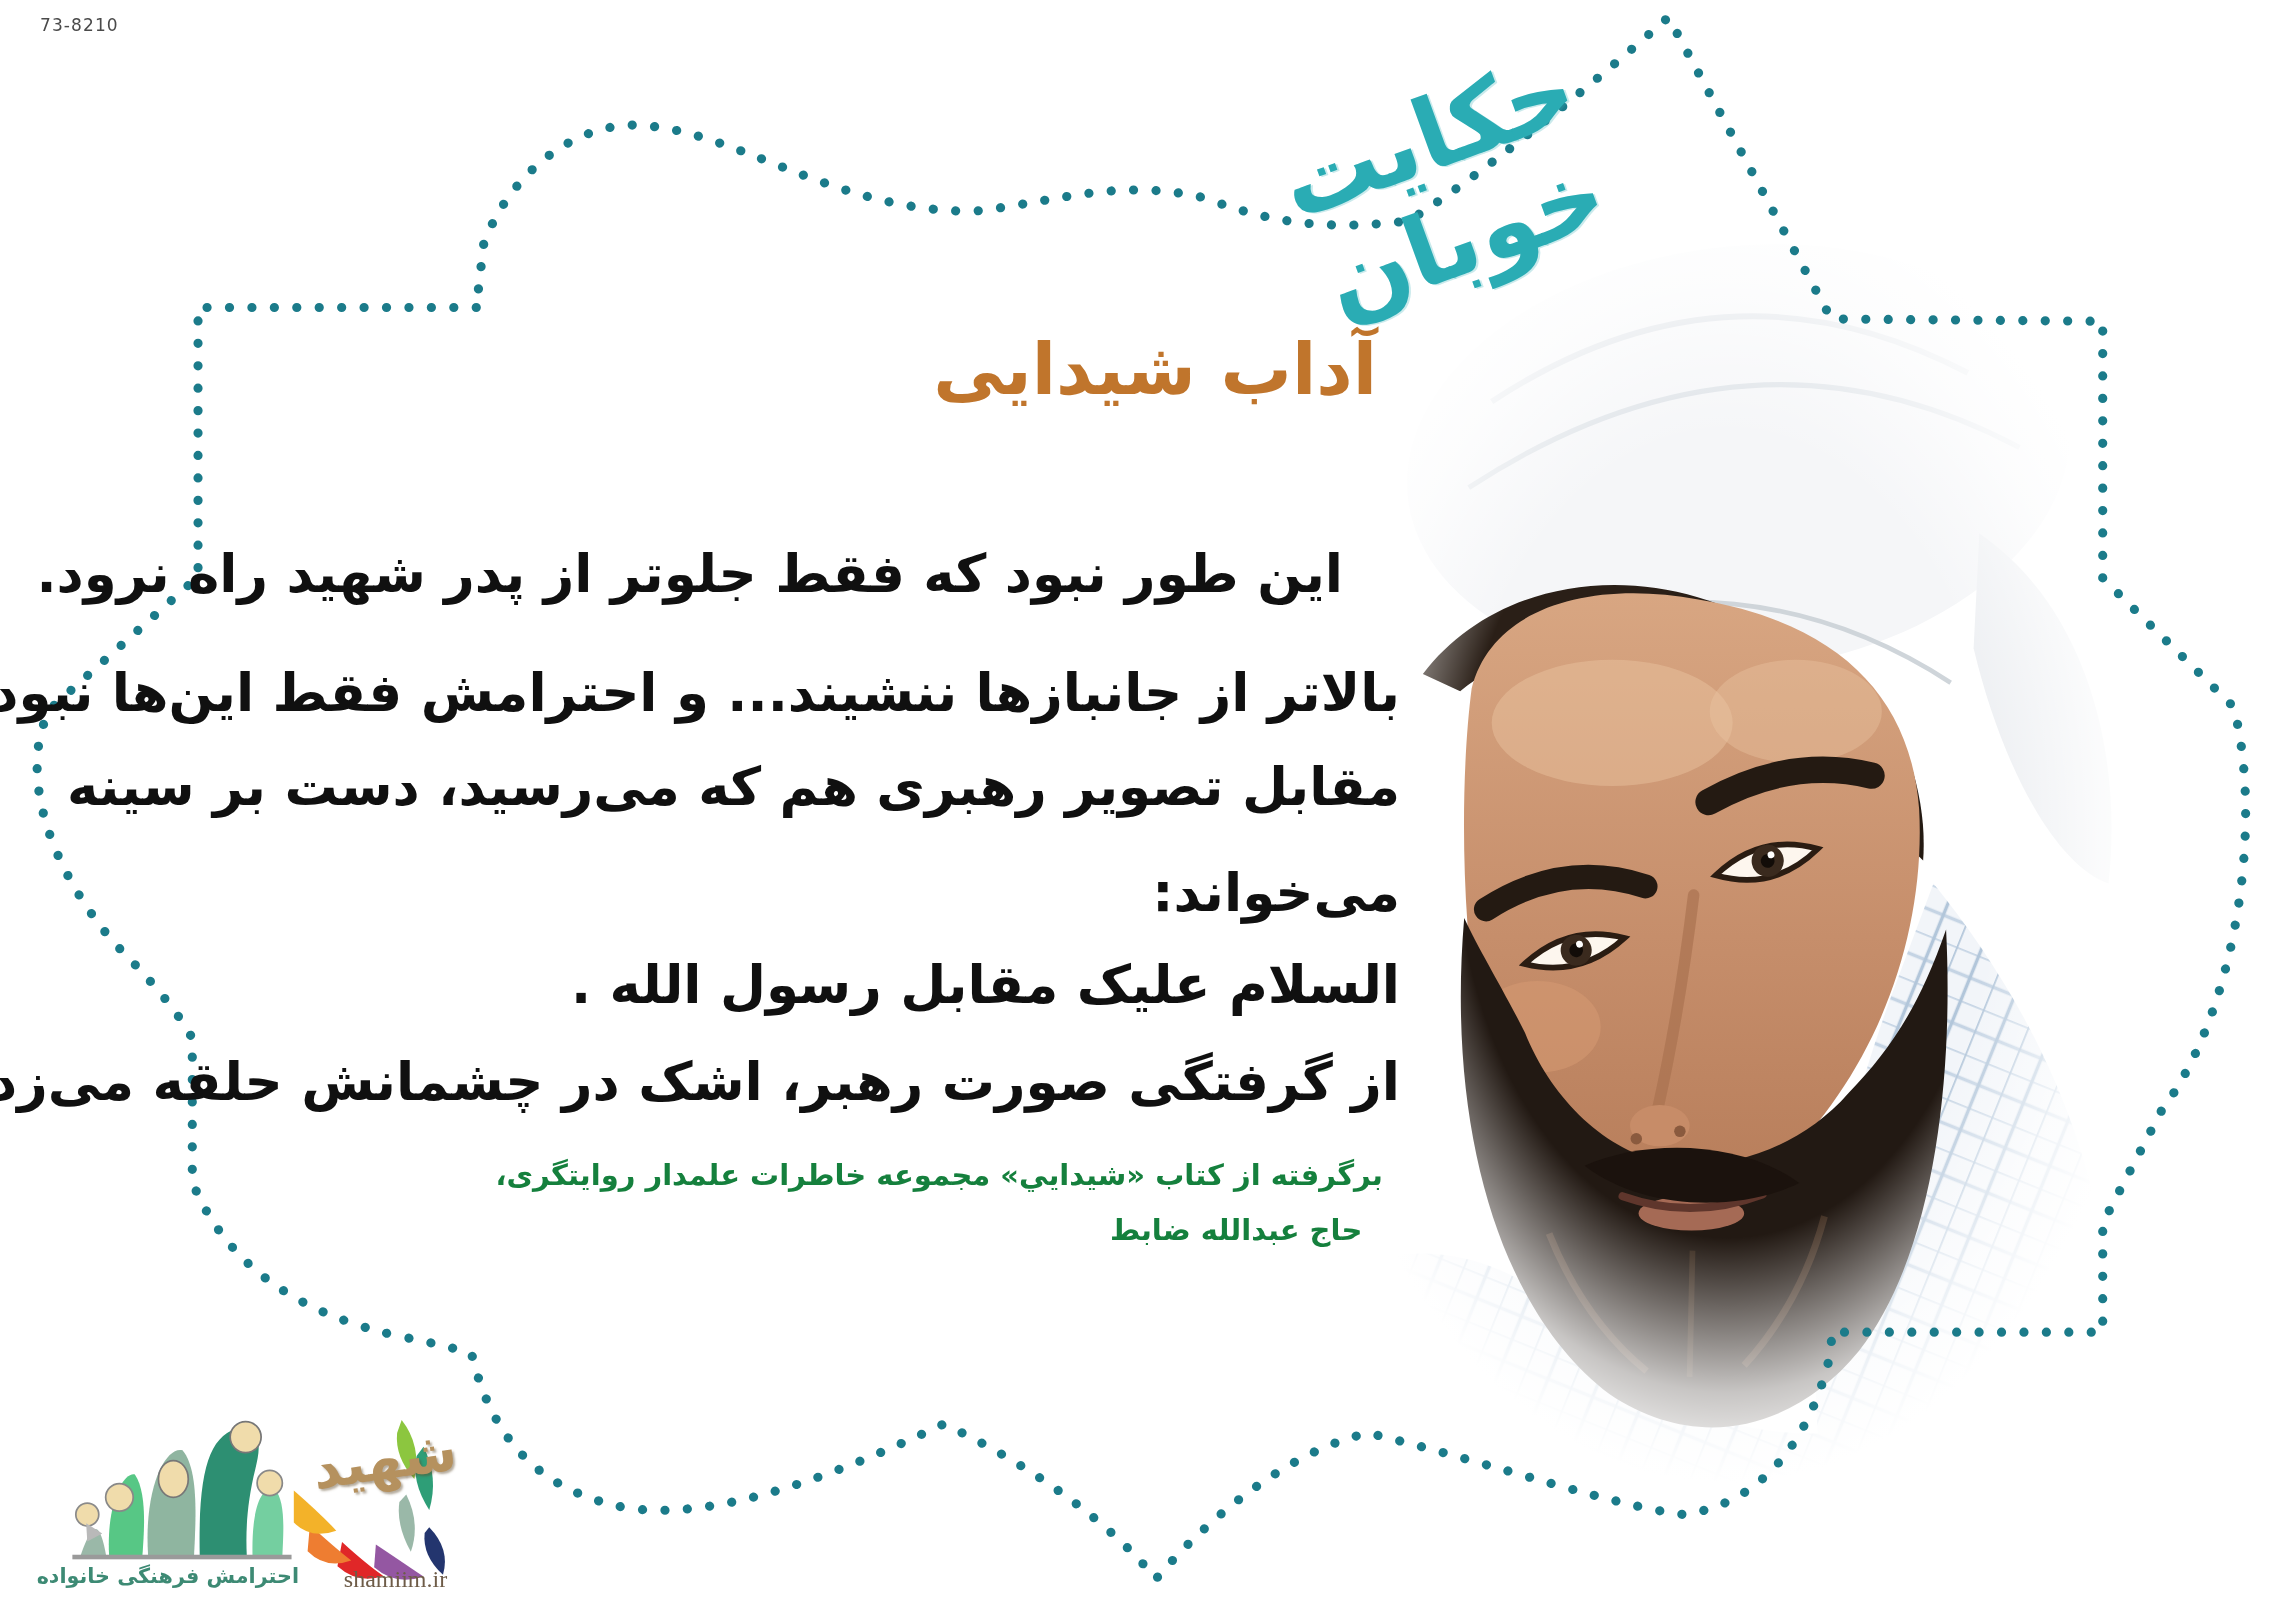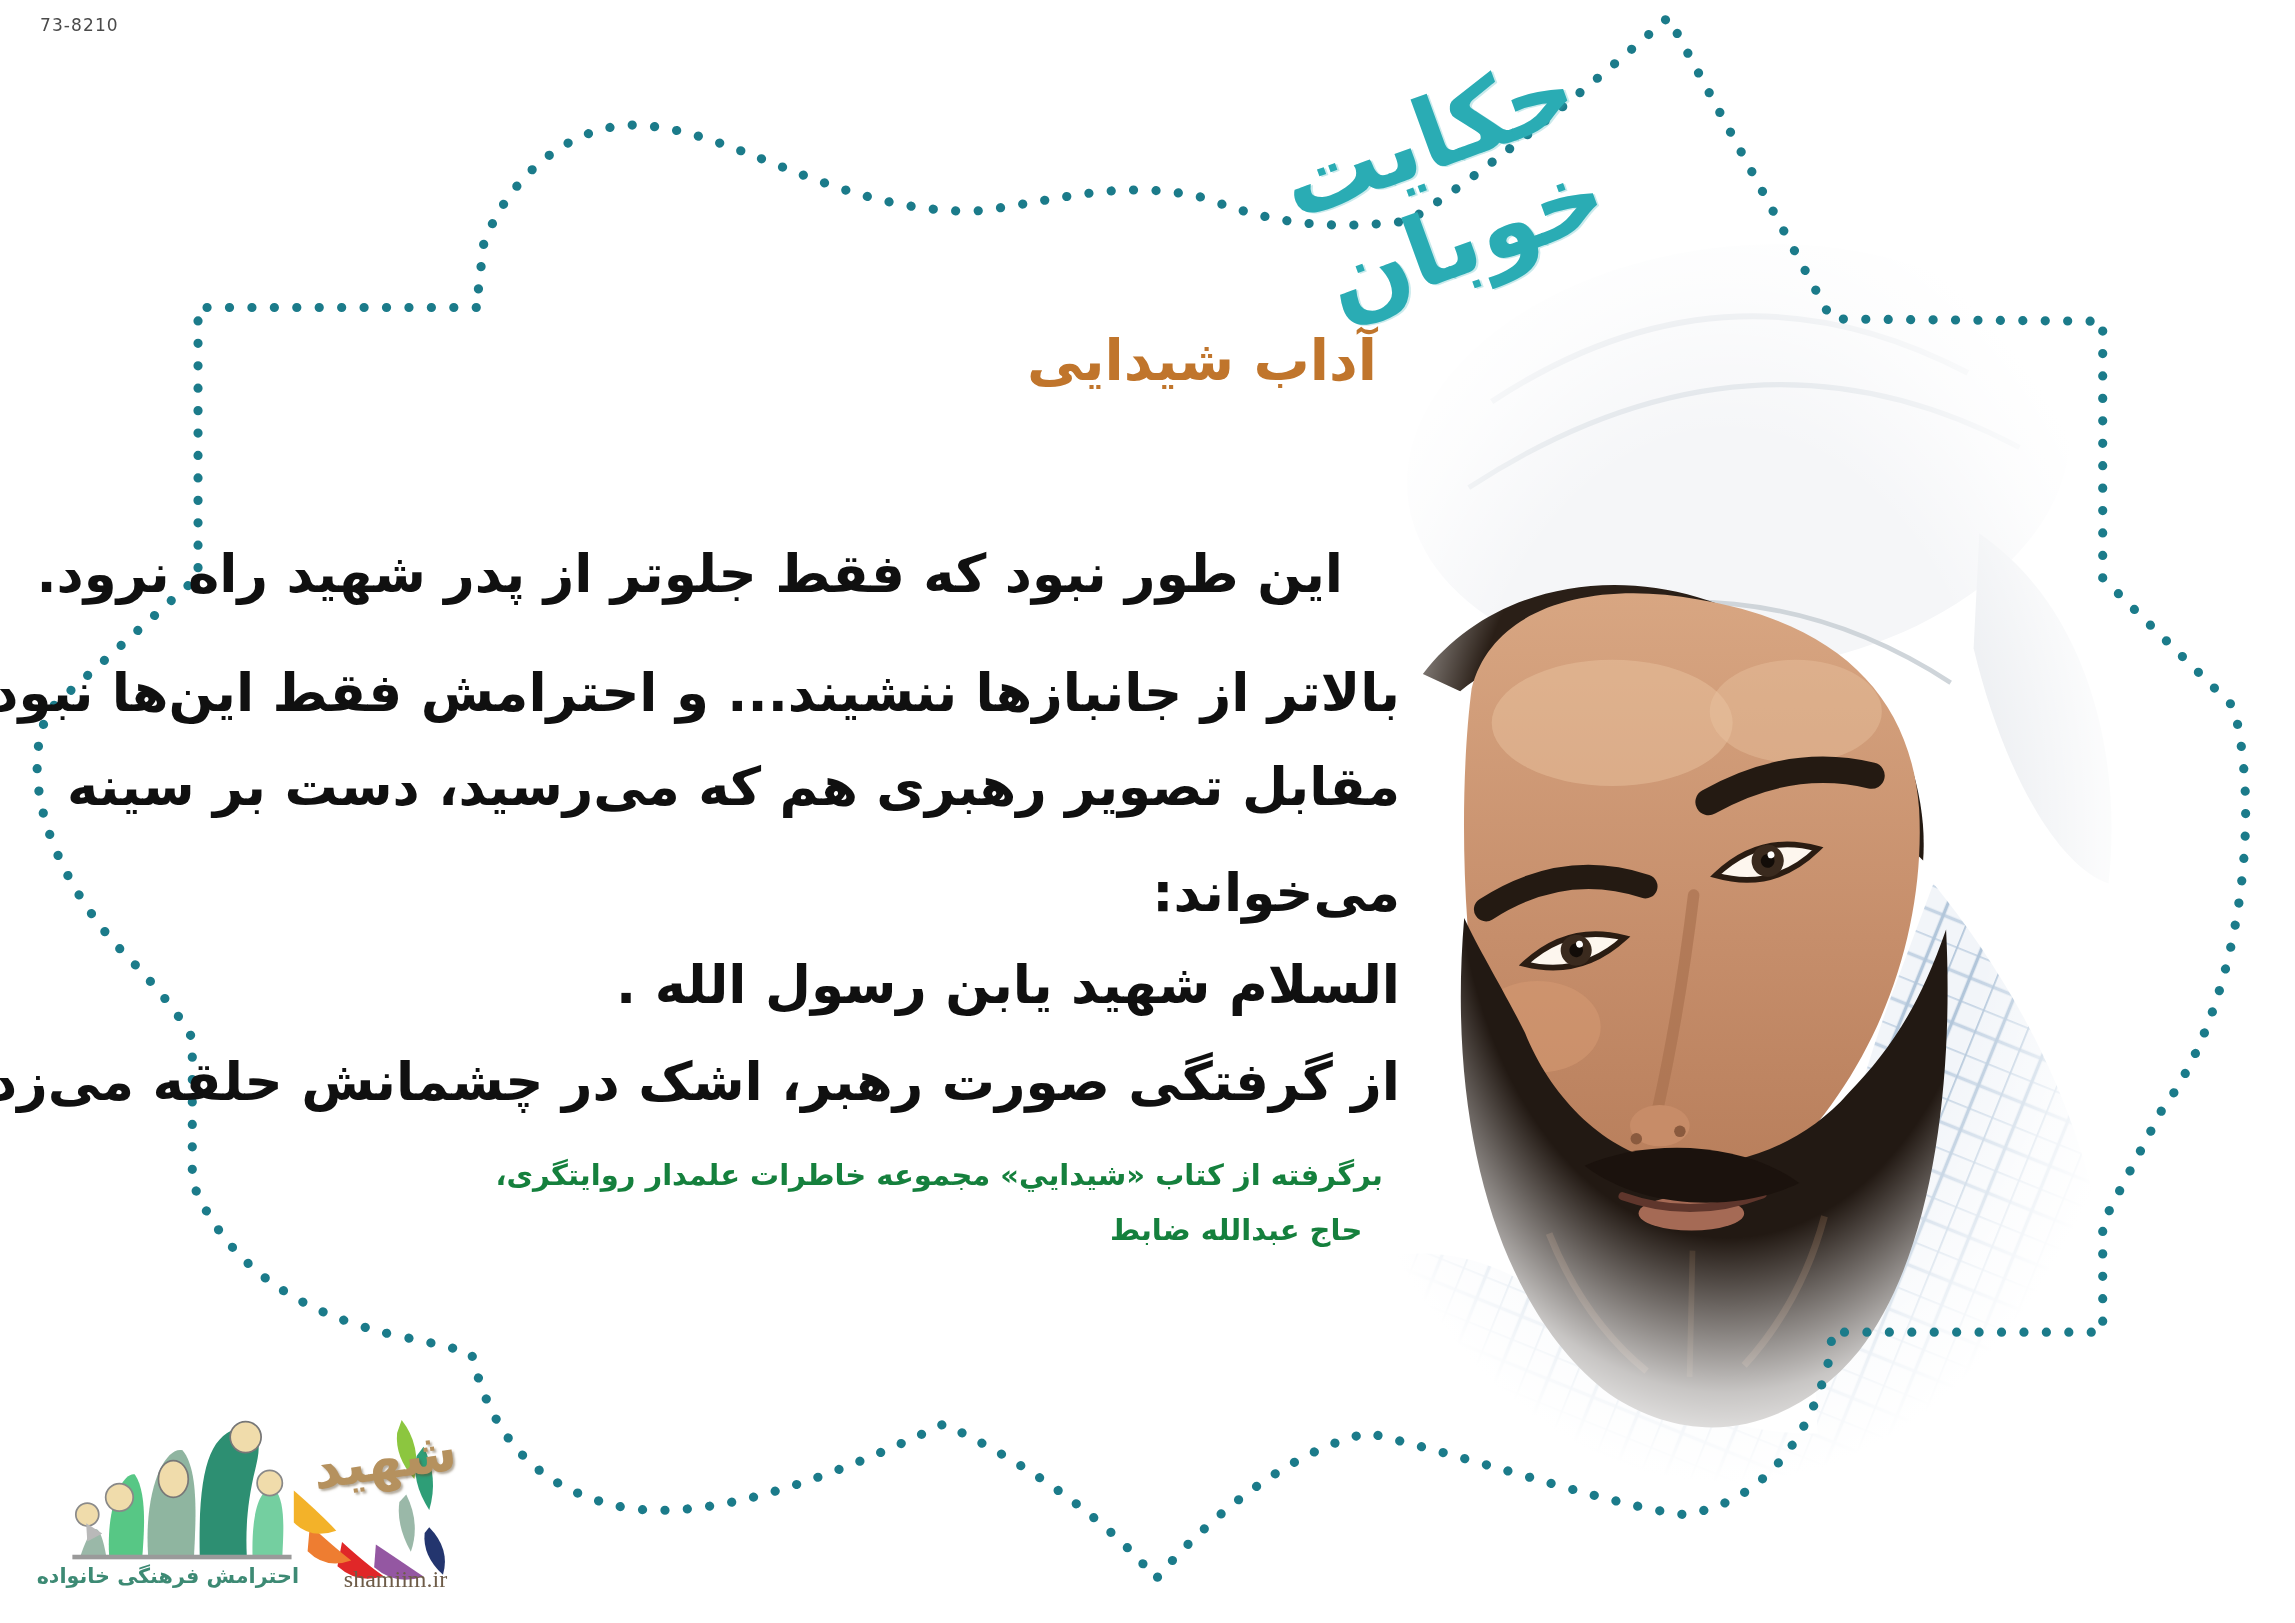--- a/index.html
+++ b/index.html
@@ -5,21 +5,21 @@
   html,body{margin:0;padding:0;background:#ffffff;}
   .canvas{position:relative;width:2295px;height:1623px;background:#ffffff;overflow:hidden;
           font-family:"DejaVu Sans",sans-serif;}
   .abs{position:absolute;}
   .page-code{left:40px;top:15px;font-size:17px;color:#4a4a4a;letter-spacing:1.1px;
              font-family:"DejaVu Sans",sans-serif;}
   .calligraphy{left:1148px;top:80px;width:597px;text-align:center;direction:rtl;
                font-size:98px;font-weight:bold;color:#2aacb4;
                transform:rotate(-20deg);transform-origin:center;line-height:1.1;
                text-shadow:1.7px 1.7px 0 rgba(42,172,180,.25);}
-  .title{right:918px;top:326px;font-size:56px;font-weight:bold;color:#c0752c;
+  .title{right:918px;top:326px;font-size:71px;font-weight:bold;color:#c0752c;
          direction:rtl;white-space:nowrap;line-height:1.25;}
   .body-line{right:895px;font-size:53px;font-weight:bold;color:#101010;direction:rtl;
              white-space:nowrap;line-height:1.3;margin-top:28px;}
   .bl1{top:512px;padding-right:57px;}
   .bl2{top:631px;}
   .bl3{top:725px;}
   .bl4{top:831px;}
   .bl5{top:923px;}
   .bl6{top:1020px;}
   .cite-line{right:912px;font-size:29px;font-weight:bold;color:#15803d;direction:rtl;
@@ -193,21 +193,21 @@
   <div class="abs page-code">73-8210</div>
 
   <div class="abs calligraphy">حکایت خوبان</div>
 
   <div class="abs title">آداب شیدایی</div>
 
   <div class="abs body-line bl1">این طور نبود که فقط جلوتر از پدر شهید راه نرود.</div>
   <div class="abs body-line bl2">بالاتر از جانبازها ننشیند... و احترامش فقط این‌ها نبود.</div>
   <div class="abs body-line bl3">مقابل تصویر رهبری هم که می‌رسید، دست بر سینه</div>
   <div class="abs body-line bl4">می‌خواند:</div>
-  <div class="abs body-line bl5">السلام شهید یابن رسول الله .</div>
+  <div class="abs body-line bl5">السلام علیک مقابل رسول الله .</div>
   <div class="abs body-line bl6">از گرفتگی صورت رهبر، اشک در چشمانش حلقه می‌زد.</div>
 
   <div class="abs cite-line cl1">برگرفته از کتاب «شیدايي» مجموعه خاطرات علمدار روایتگری،</div>
   <div class="abs cite-line cl2">حاج عبدالله ضابط</div>
 
   <div class="abs shahid-word">شهید</div>
 
   <div class="abs site-url">shamiim.ir</div>
 
   <div class="abs org-caption">احترامش فرهنگی خانواده</div>

